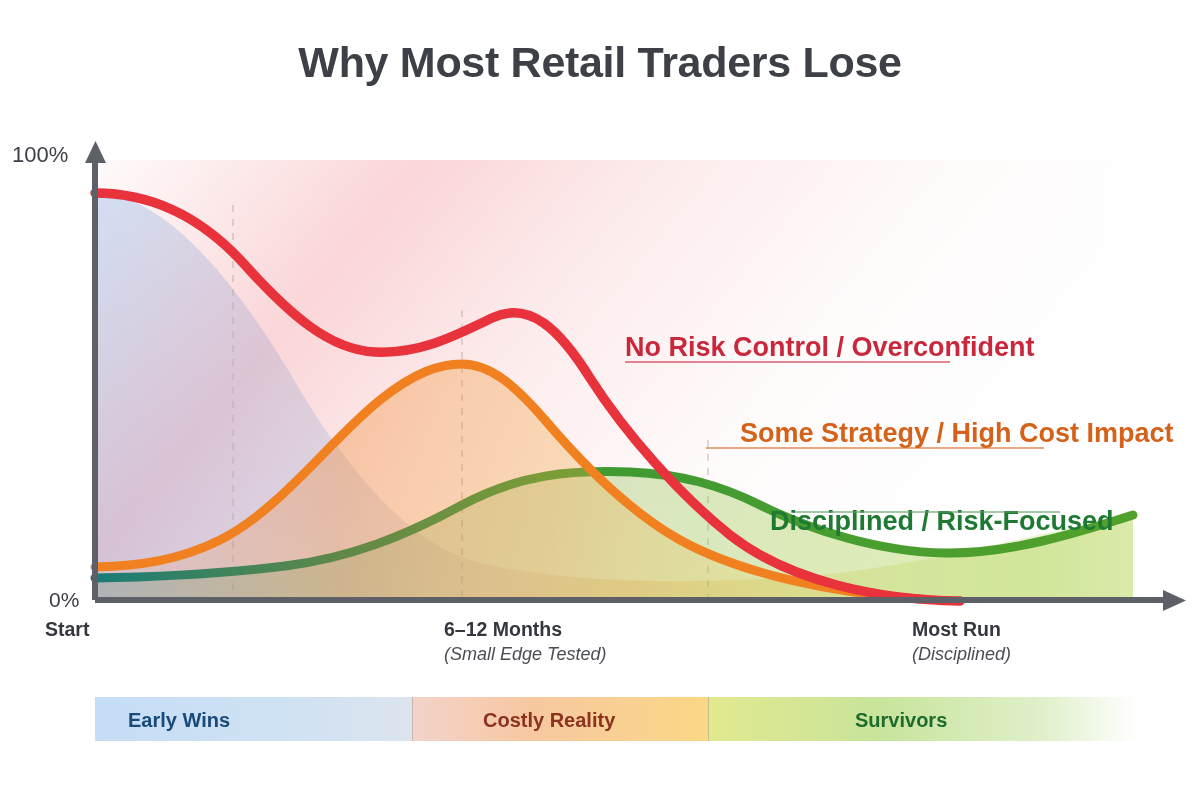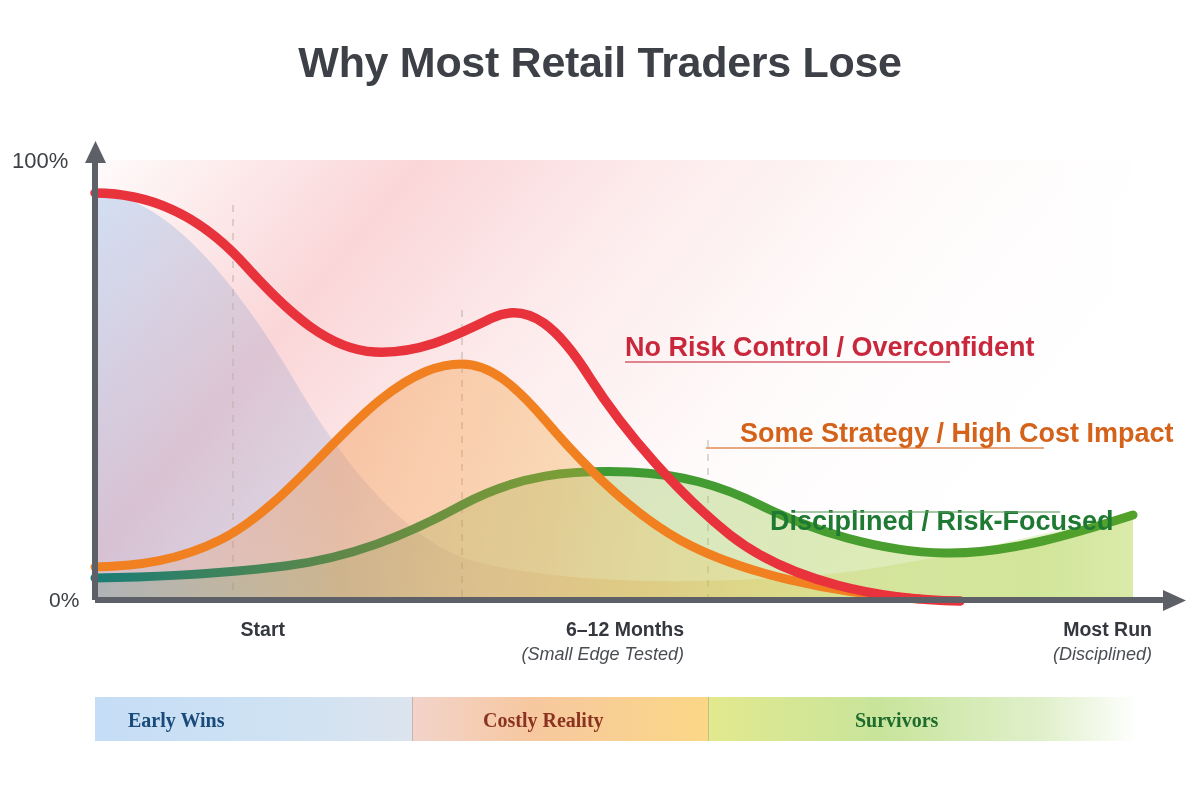--- a/index.html
+++ b/index.html
@@ -31,26 +31,26 @@
     letter-spacing: -0.3px;
     font-family: "Liberation Sans", sans-serif;
   }
   .axis-tick-label {
     position: absolute;
     color: #3d4046;
     font-size: 22px;
     font-weight: 400;
     font-family: "Liberation Sans", sans-serif;
   }
-  #ytick-100 { left: 12px; top: 148px; }
+  #ytick-100 { left: 12px; top: 142px; }
   #ytick-0   { left: 49px; top: 588px; font-size: 21px; }
 
   .xtick {
     position: absolute;
-    text-align: right;
+    text-align: left;
     width: 240px;
   }
   .xtick .main {
     display: block;
     font-size: 19.5px;
     font-weight: 700;
     color: #34373d;
     white-space: nowrap;
   }
   .xtick .sub {
@@ -81,21 +81,21 @@
     left: 95px;
     top: 697px;
     width: 1043px;
     height: 44px;
   }
   .phase-label {
     position: absolute;
     font-size: 20px;
     font-weight: 700;
     white-space: nowrap;
-    font-family: Liberation Serif, serif;
+    font-family: Liberation Sans, sans-serif;
   }
   .phase-divider {
     position: absolute;
     top: 0;
     width: 1px;
     height: 44px;
     background: rgba(150,140,130,0.45);
   }
   svg { display: block; }
 </style>

